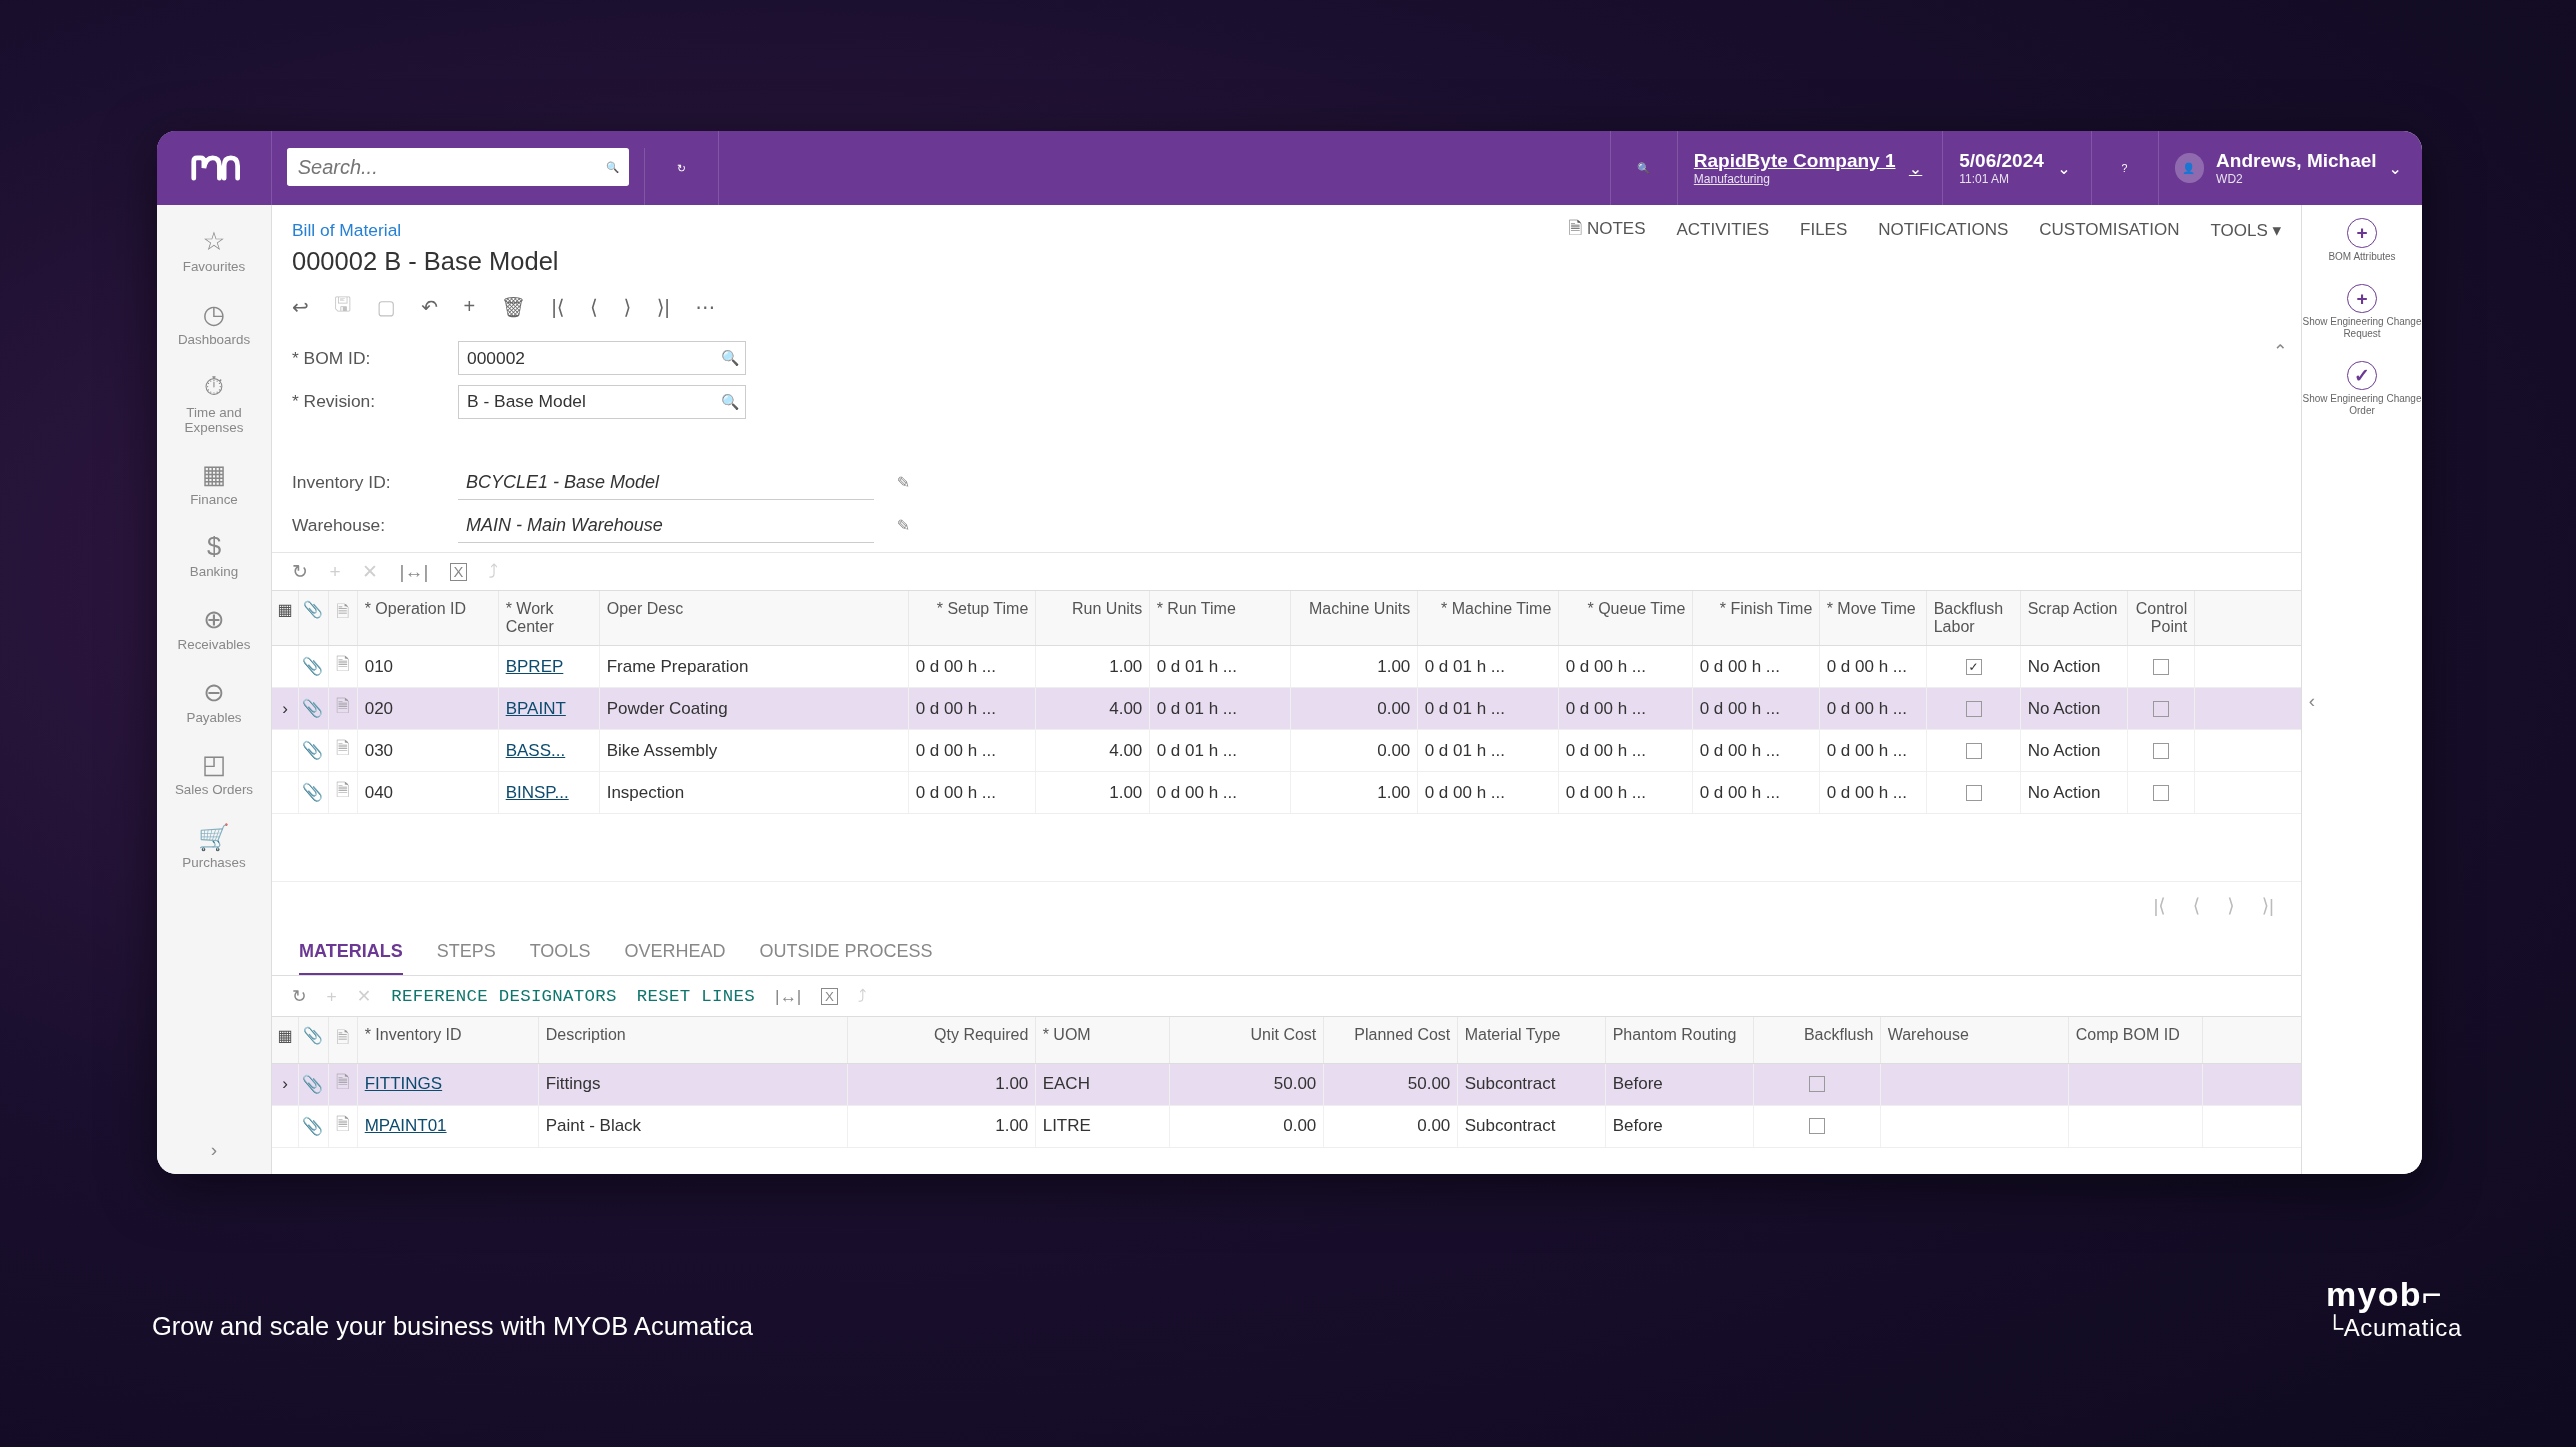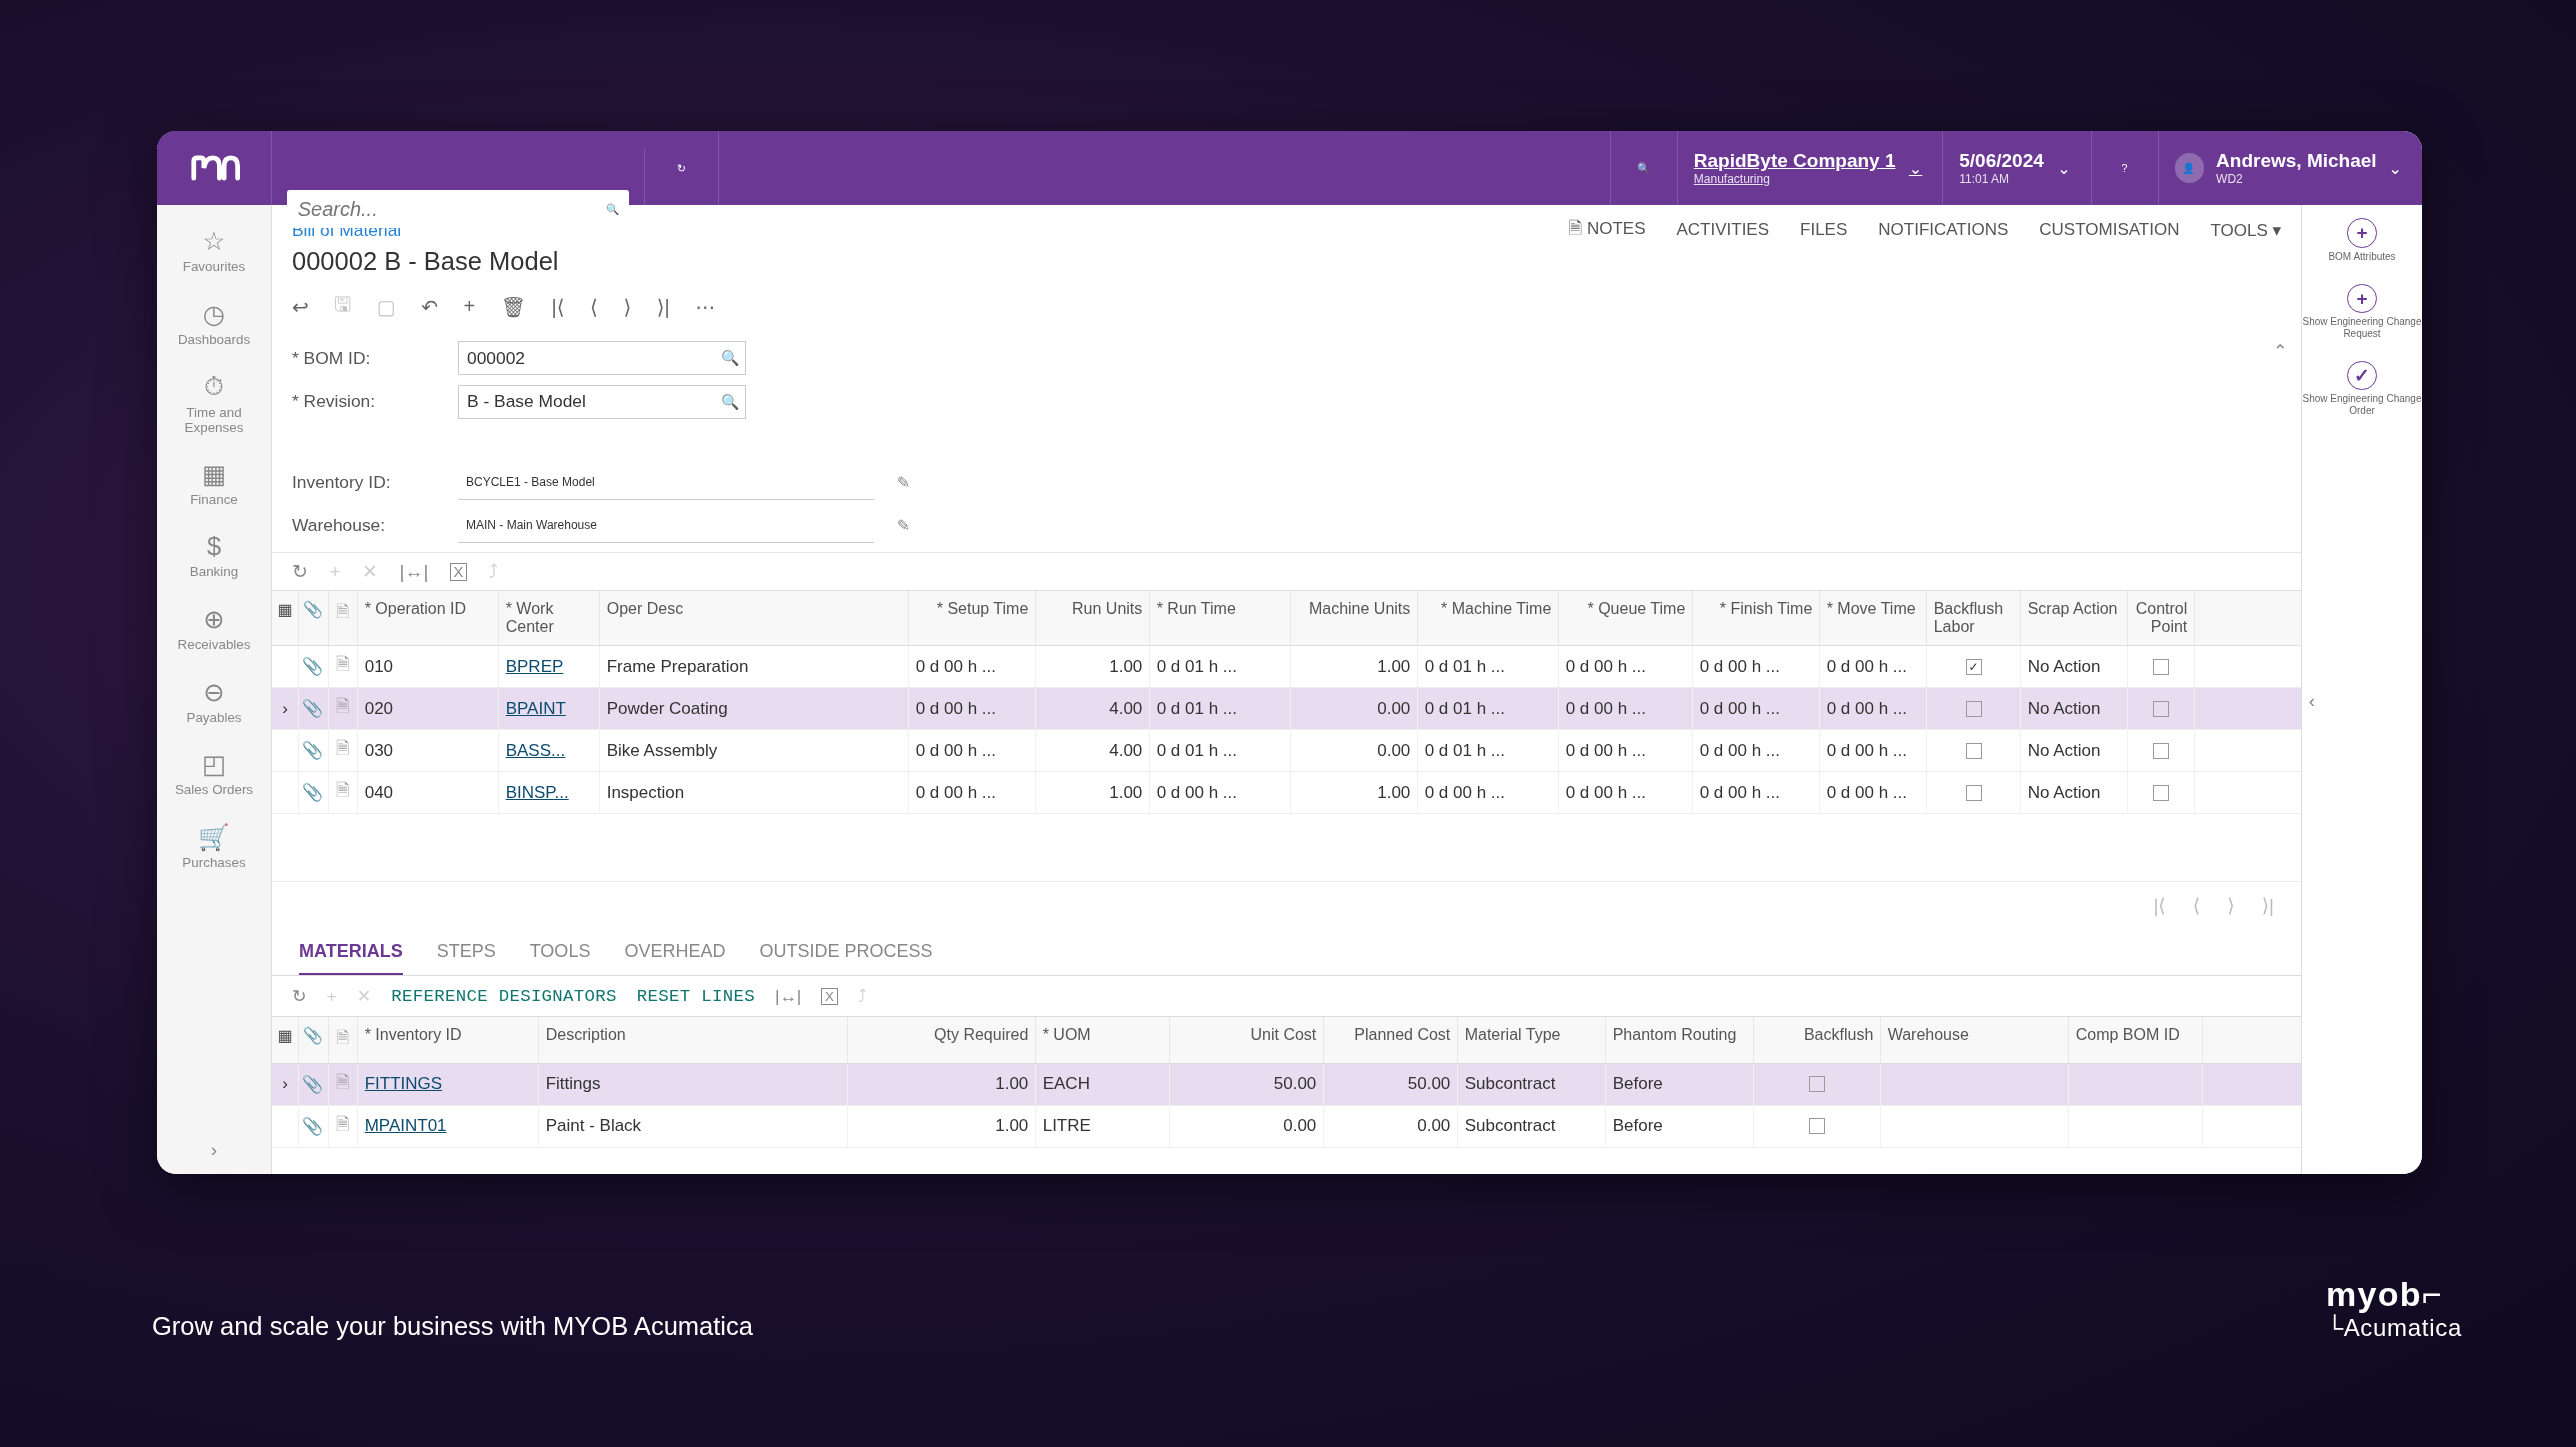--- a/index.html
+++ b/index.html
@@ -1,21 +1,21 @@
 <!DOCTYPE html>
 <html style="font-size:10.7px"><head>
 <meta charset="utf-8">
 <style>
 * { margin: 0; padding: 0; box-sizing: border-box; font-family: Arial, sans-serif; }
 body { background: radial-gradient(ellipse at 30% 40%, #3a1b4a 0%, #1a0f2e 50%, #0f0a1f 100%); width: 2576px; height: 1448px; position: relative; }
 .app-window { position: absolute; left: 157px; top: 131px; width: 2265px; height: 1043px; background: #fff; border-radius: 19px; overflow: hidden; box-shadow: 0 13.4px 54px rgba(0,0,0,0.5); }
 .top-bar { height: 74px; background: #6b3994; display: flex; align-items: center; }
 .logo-box { width: 115px; height: 74px; background: #6b3994; display: flex; align-items: center; justify-content: center; border-right: 0.7px solid rgba(255,255,255,0.15); }
 .logo-box svg { width: 54px; height: 34px; }
-.search-wrap { width: 373px; height: 80px; display: flex; align-items: flex-end; justify-content: center; border-right: 0.7px solid rgba(255,255,255,0.15); margin-top: 40px; }
+.search-wrap { width: 373px; height: 80px; display: flex; align-items: flex-start; justify-content: center; border-right: 0.7px solid rgba(255,255,255,0.15); margin-top: 40px; }
 .search-input { width: 342px; height: 38px; background: #fff; border: none; border-radius: 2.7px; padding: 0 32px 0 10.7px; font-size: 20px; font-style: italic; color: #888; }
 .search-icon-wrap { position: relative; }
 .search-icon-in { position: absolute; right: 9.4px; top: 50%; transform: translateY(-50%); color: #666; }
 .header-icon-box { width: 74px; height: 74px; display: flex; align-items: center; justify-content: center; border-right: 0.7px solid rgba(255,255,255,0.15); color: #fff; }
 .header-spacer { flex: 1; border-right: 0.7px solid rgba(255,255,255,0.15); height: 74px; }
 .header-icon-box.narrow { width: 67px; }
 .company-box { padding: 0 20px 0 16px; height: 74px; display: flex; align-items: center; border-right: 0.7px solid rgba(255,255,255,0.15); color: #fff; gap: 13.4px; text-decoration: underline; }
 .company-text { display: flex; flex-direction: column; }
 .company-name { font-size: 19px; font-weight: bold; }
 .company-sub { font-size: 12px; opacity: 0.85; }
@@ -47,21 +47,21 @@
 .toolbar { padding: 6.7px 20px 12px; display: flex; gap: 25.5px; align-items: center; color: #666; font-size: 20px; }
 .toolbar .tb { cursor: pointer; }
 
 .form-section { padding: 5.4px 20px 9.4px; display: flex; gap: 47px; position: relative; flex-direction: column; }
 .form-col { display: flex; flex-direction: column; gap: 9.4px; }
 .form-row { display: flex; align-items: center; gap: 12px; }
 .form-label { width: 154px; font-size: 17.4px; color: #555; }
 .form-input { width: 288px; height: 34px; border: 0.7px solid #ccc; padding: 0 25.5px 0 8px; font-size: 17.4px; color: #333; background: #fff; position: relative; }
 .form-input-wrap { position: relative; }
 .lookup-icon { position: absolute; right: 6.7px; top: 50%; transform: translateY(-50%); color: #888; font-size: 14.8px; }
-.form-value { width: 416px; height: 34px; border-bottom: 0.7px solid #ccc; padding: 0 8px; font-size: 12px; color: #333; display: flex; align-items: center; }
+.form-value { width: 416px; height: 34px; border-bottom: 0.7px solid #ccc; padding: 0 8px; font-size: 18px; color: #333; display: flex; align-items: center; font-style: italic; }
 .edit-icon { color: #888; margin-left: 10.7px; font-size: 16px; }
 .collapse-chev { position: absolute; right: 13.4px; top: 5.4px; color: #888; font-size: 17.4px; }
 
 .grid-toolbar { padding: 6.7px 20px; display: flex; gap: 21.5px; align-items: center; color: #888; font-size: 19px; border-top: 0.7px solid #e5e5e5; }
 .grid-toolbar .gtb { cursor: pointer; }
 
 .grid { border-top: 0.7px solid #ddd; }
 .grid-header { display: flex; background: #f8f8f8; border-bottom: 0.7px solid #ddd; font-size: 16px; color: #555; }
 .grid-header .gh { padding: 9.4px 6.7px; border-right: 0.7px solid #e8e8e8; display: flex; align-items: flex-start; }
 .grid-row { display: flex; border-bottom: 0.7px solid #eee; font-size: 17px; color: #333; height: 42px; align-items: center; }

